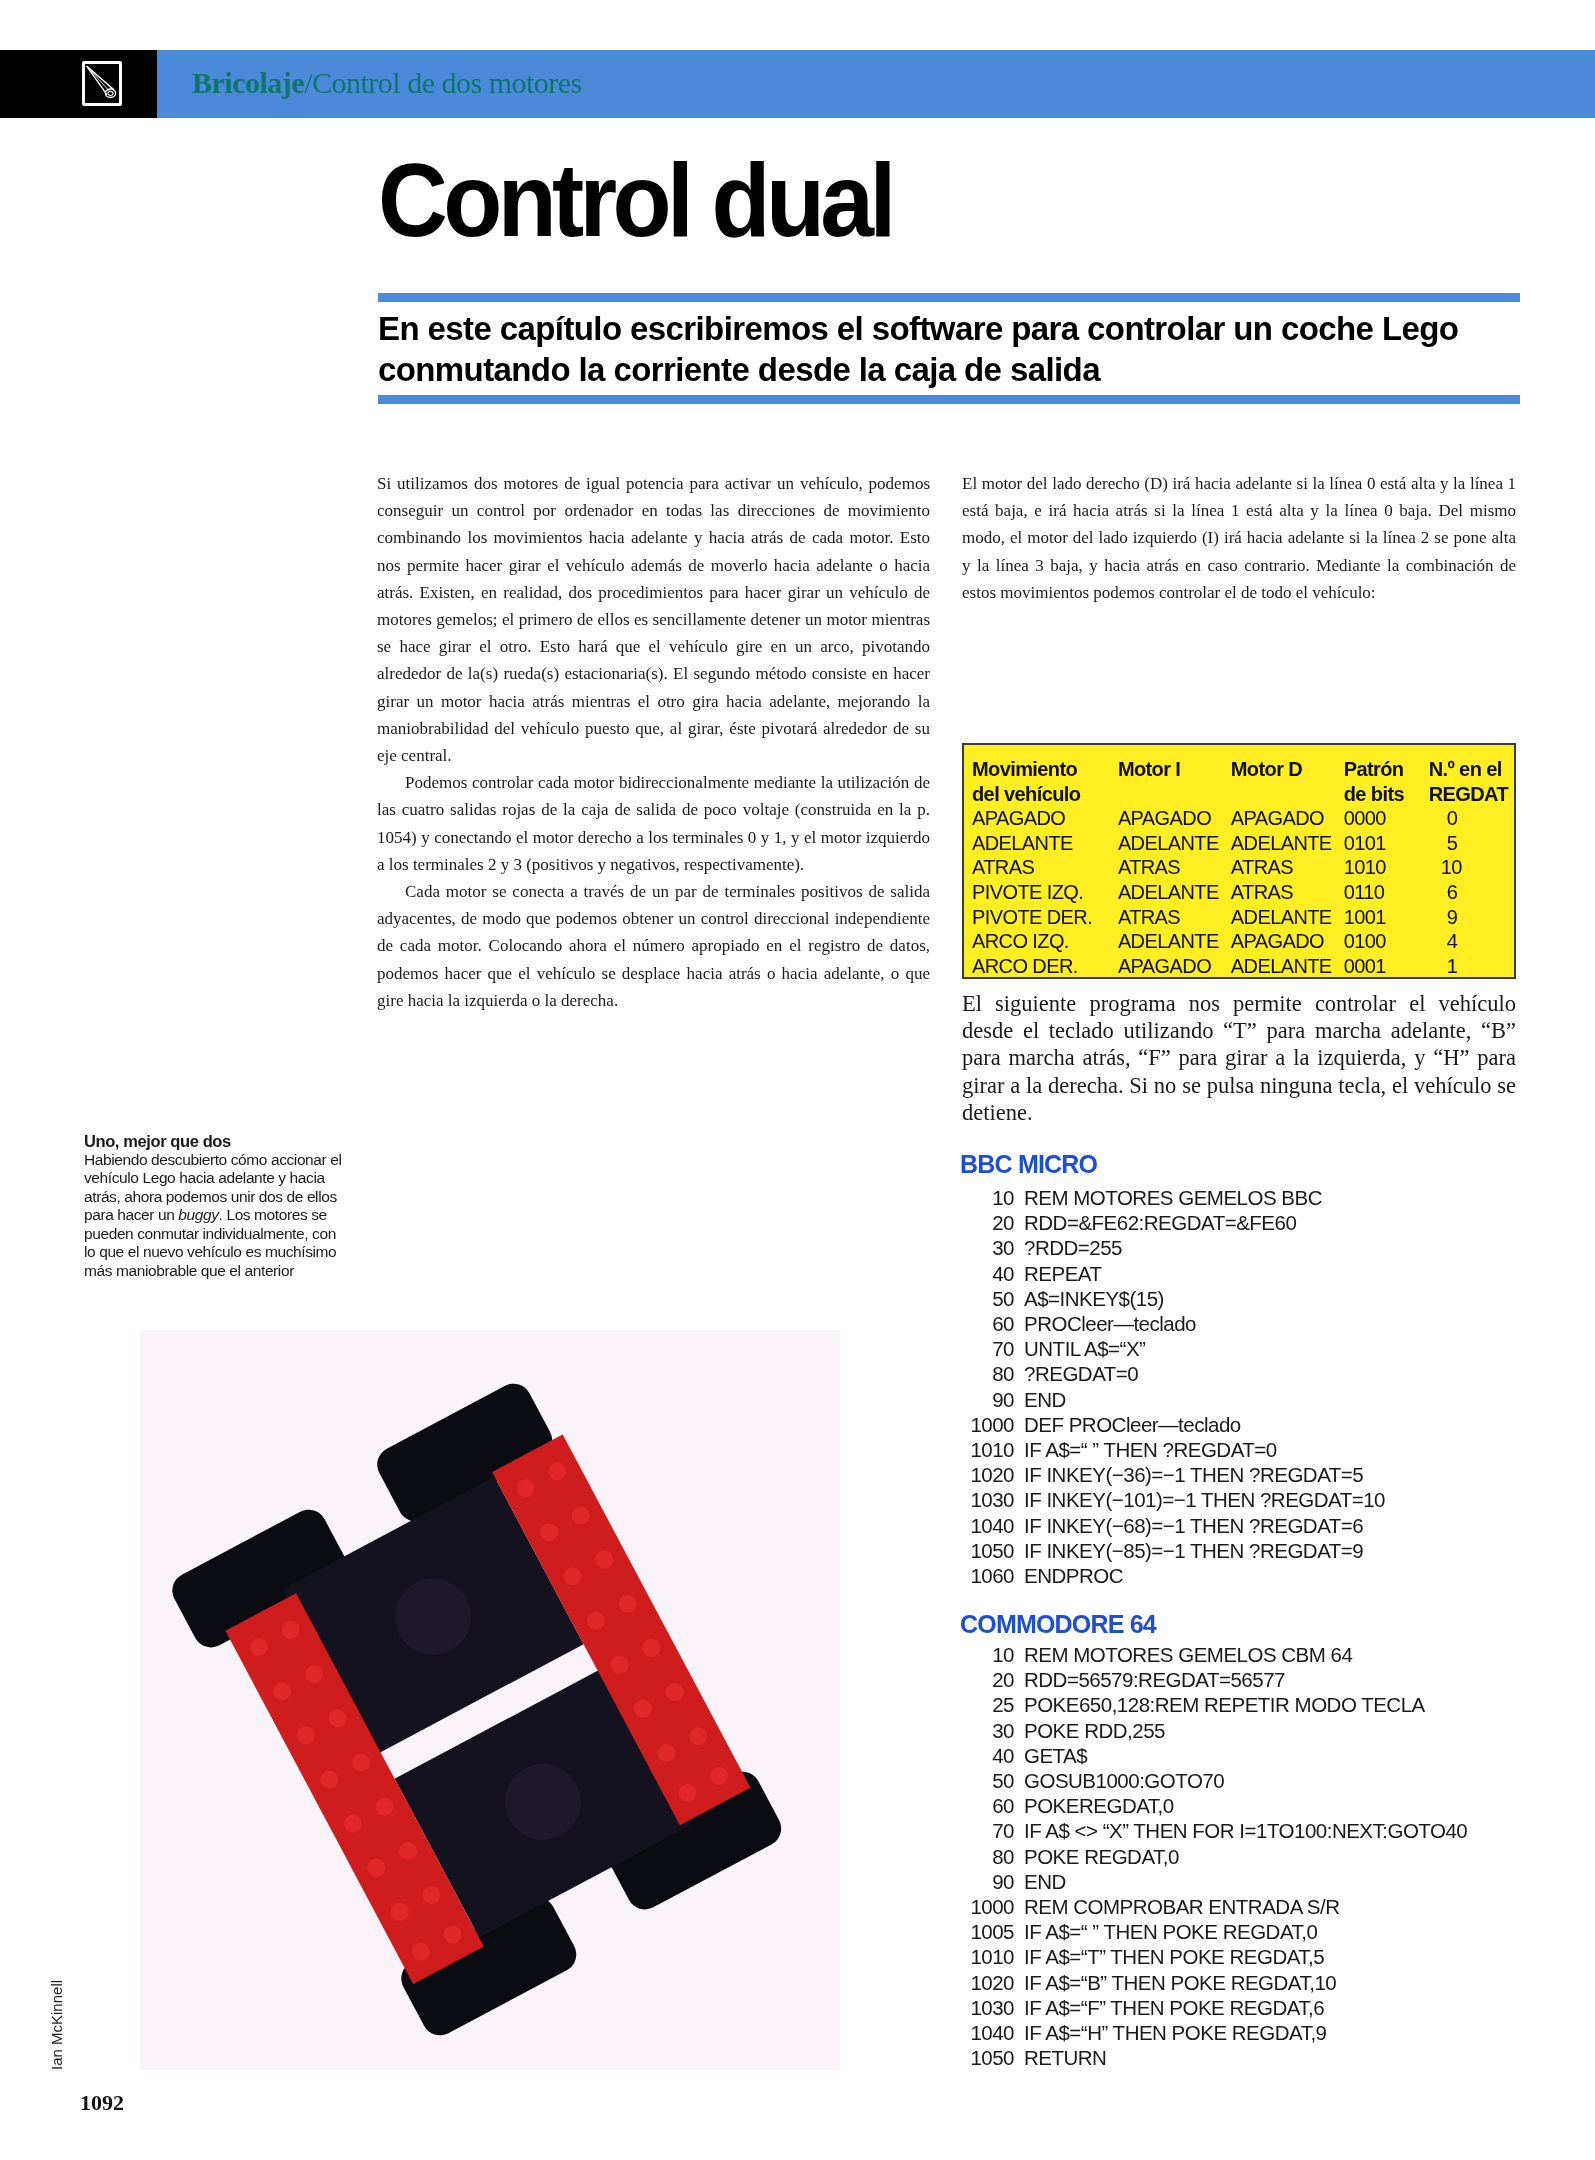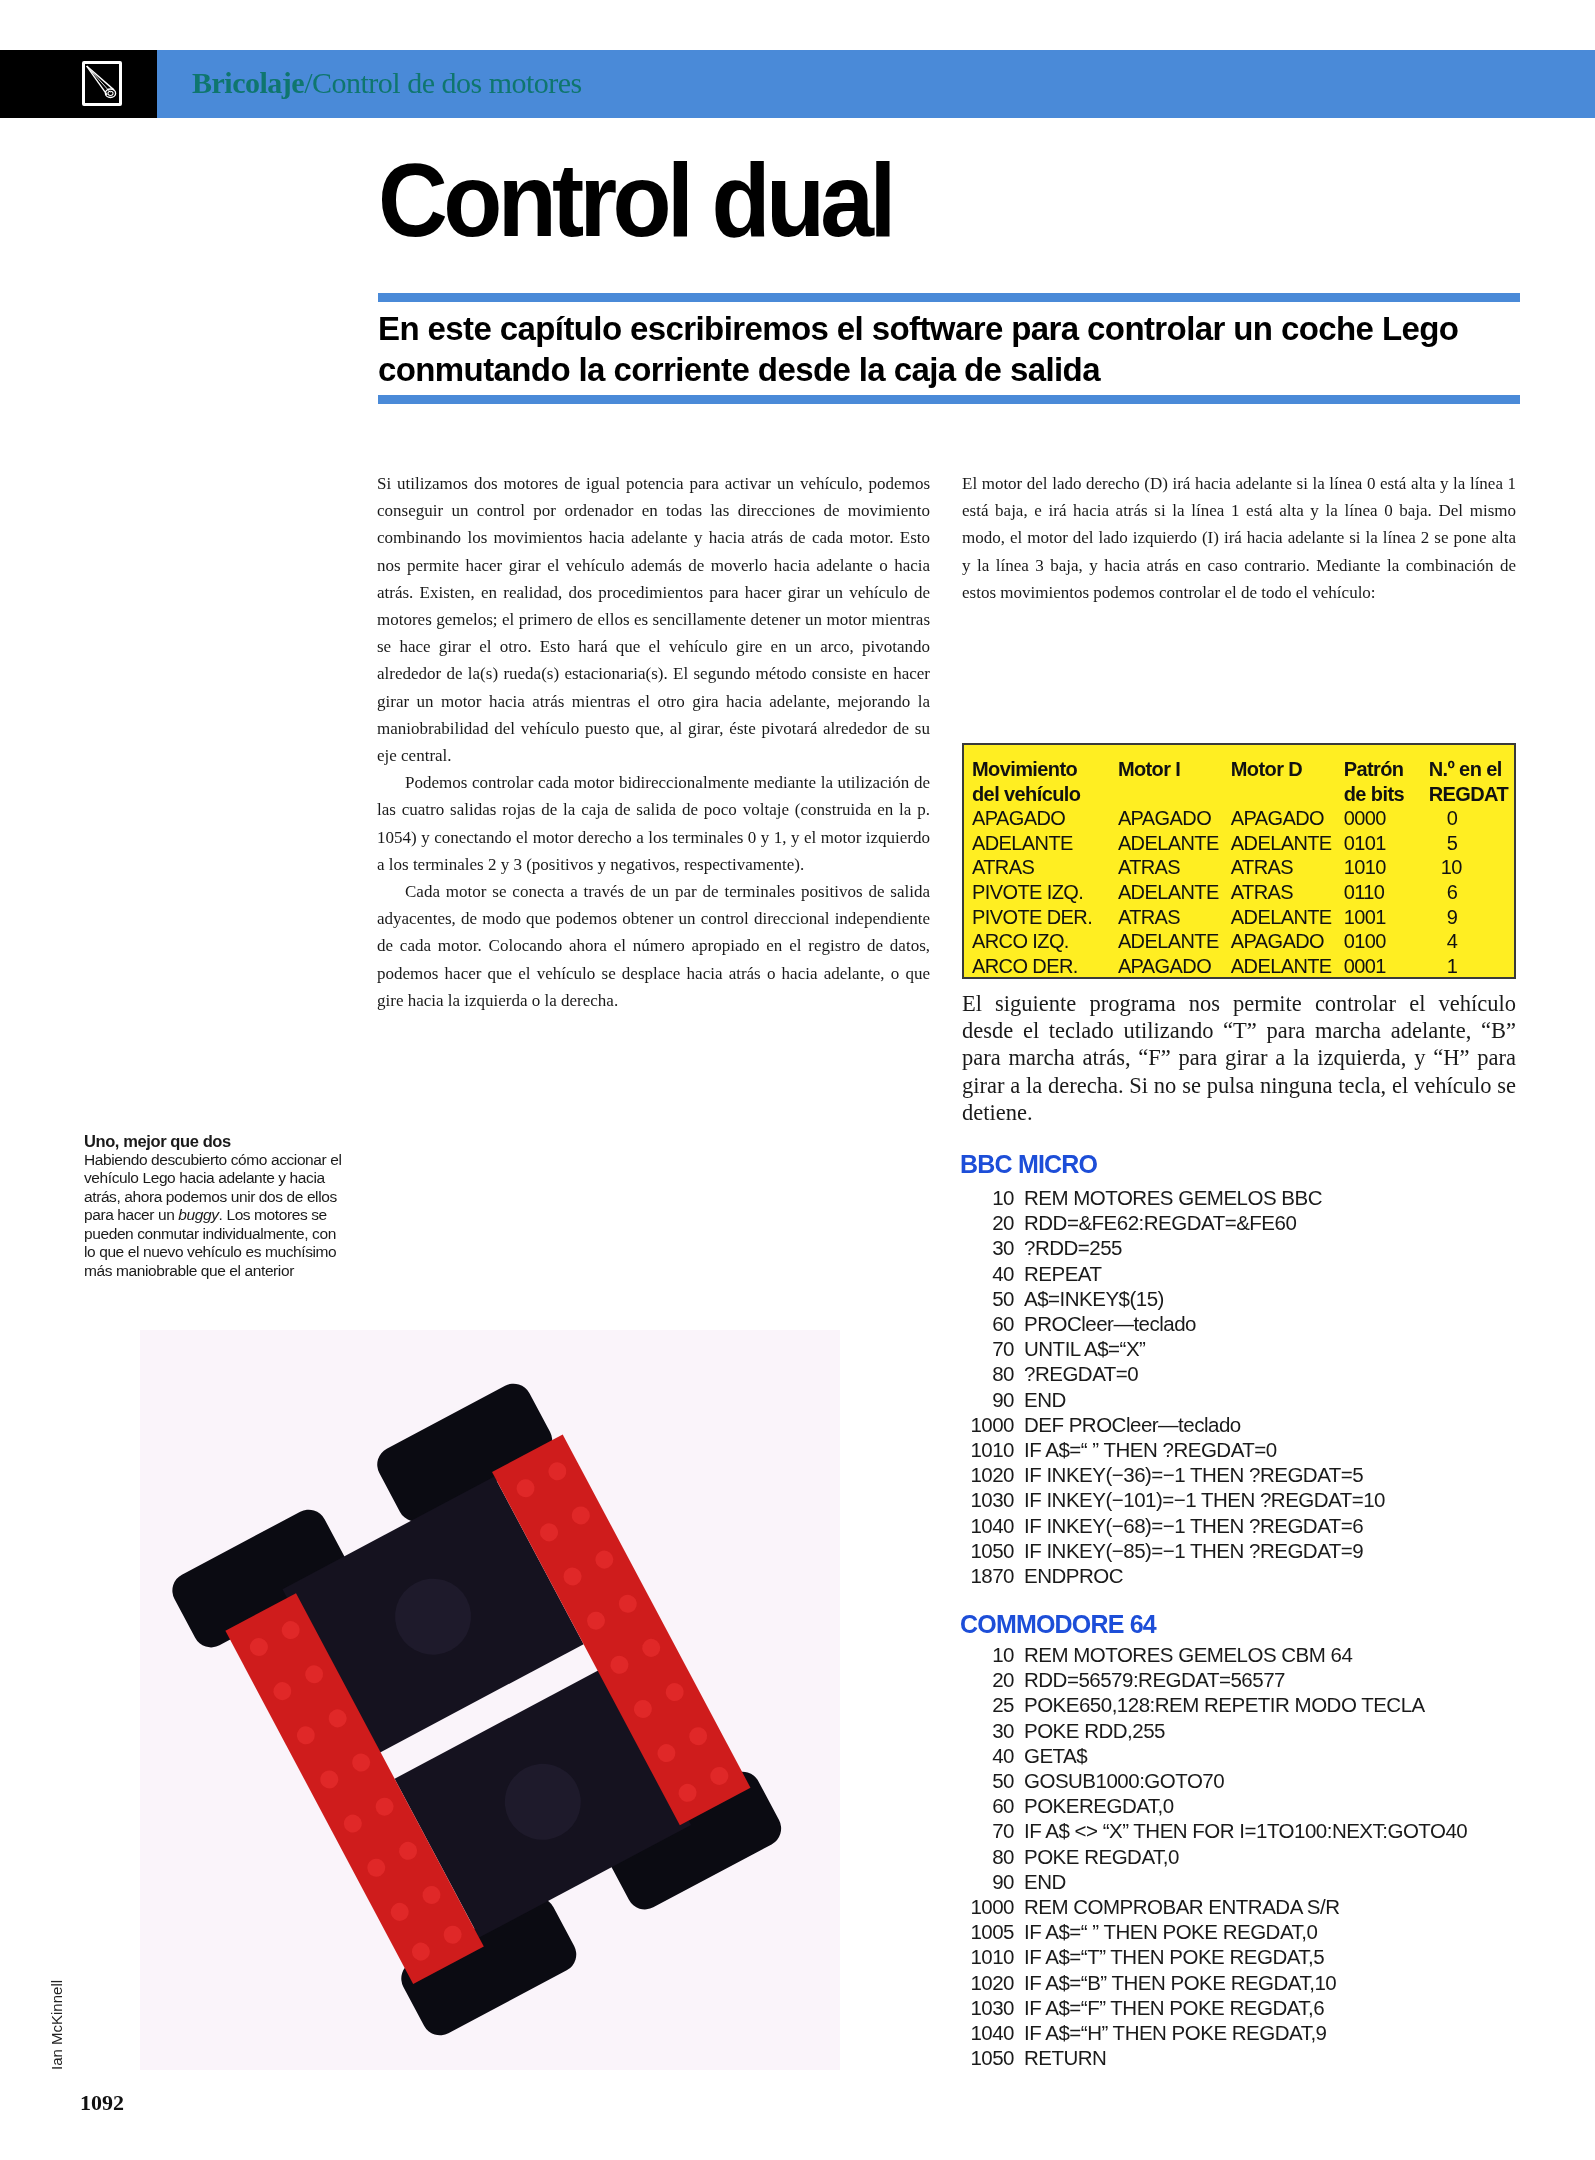--- a/index.html
+++ b/index.html
@@ -173,21 +173,21 @@
     <div class="code-line"><span class="num">60</span><span class="txt">PROCleer—teclado</span></div>
     <div class="code-line"><span class="num">70</span><span class="txt">UNTIL A$=“X”</span></div>
     <div class="code-line"><span class="num">80</span><span class="txt">?REGDAT=0</span></div>
     <div class="code-line"><span class="num">90</span><span class="txt">END</span></div>
     <div class="code-line"><span class="num">1000</span><span class="txt">DEF PROCleer—teclado</span></div>
     <div class="code-line"><span class="num">1010</span><span class="txt">IF A$=“ ” THEN ?REGDAT=0</span></div>
     <div class="code-line"><span class="num">1020</span><span class="txt">IF INKEY(−36)=−1 THEN ?REGDAT=5</span></div>
     <div class="code-line"><span class="num">1030</span><span class="txt">IF INKEY(−101)=−1 THEN ?REGDAT=10</span></div>
     <div class="code-line"><span class="num">1040</span><span class="txt">IF INKEY(−68)=−1 THEN ?REGDAT=6</span></div>
     <div class="code-line"><span class="num">1050</span><span class="txt">IF INKEY(−85)=−1 THEN ?REGDAT=9</span></div>
-    <div class="code-line"><span class="num">1870</span><span class="txt">ENDPROC</span></div>
+    <div class="code-line"><span class="num">1060</span><span class="txt">ENDPROC</span></div>
   </div>
 
 <div class="code-heading" style="top:1610px;">COMMODORE 64</div>
 <div class="listing" id="listing-c64" style="top:1642px;">
     <div class="code-line"><span class="num">10</span><span class="txt">REM MOTORES GEMELOS CBM 64</span></div>
     <div class="code-line"><span class="num">20</span><span class="txt">RDD=56579:REGDAT=56577</span></div>
     <div class="code-line"><span class="num">25</span><span class="txt">POKE650,128:REM REPETIR MODO TECLA</span></div>
     <div class="code-line"><span class="num">30</span><span class="txt">POKE RDD,255</span></div>
     <div class="code-line"><span class="num">40</span><span class="txt">GETA$</span></div>
     <div class="code-line"><span class="num">50</span><span class="txt">GOSUB1000:GOTO70</span></div>

